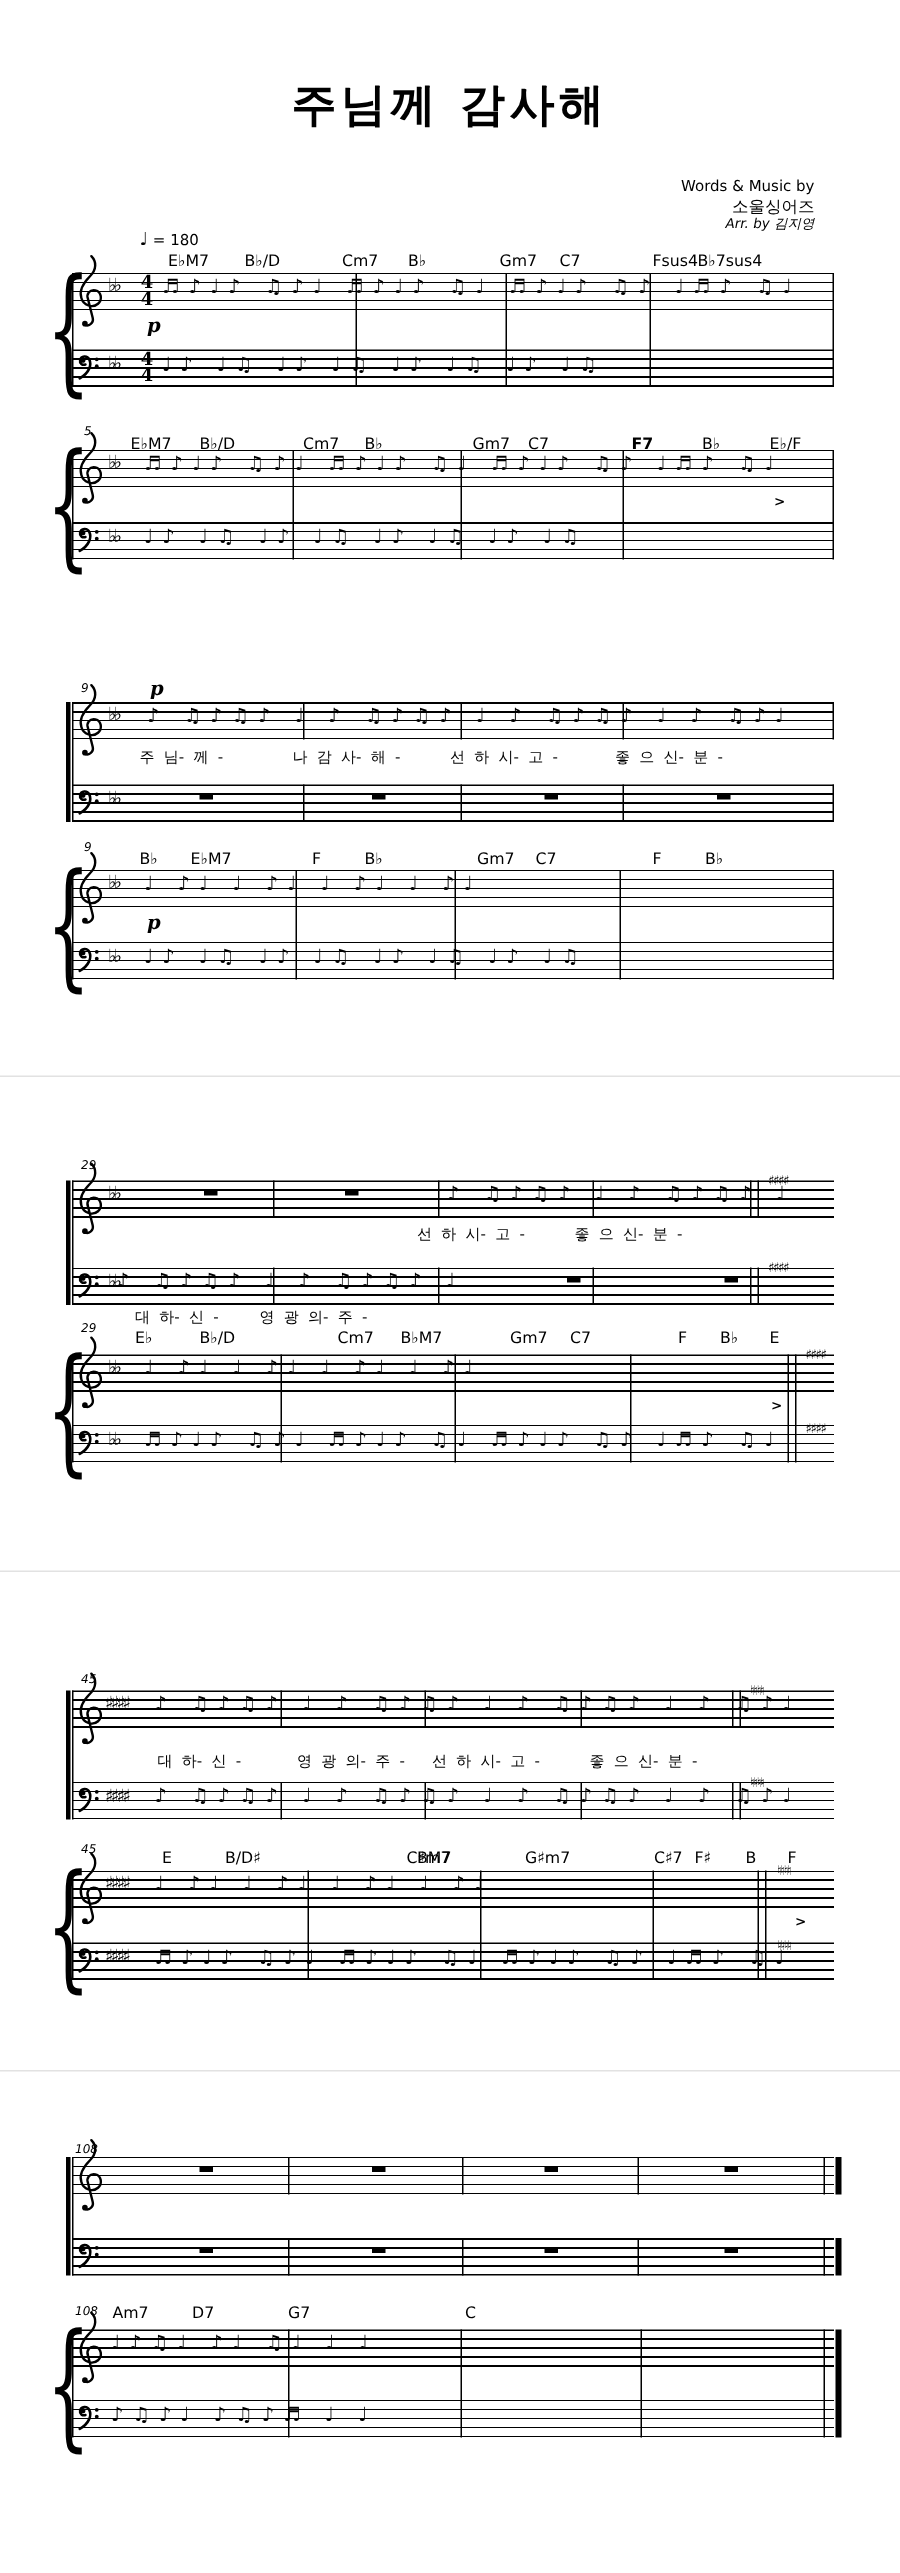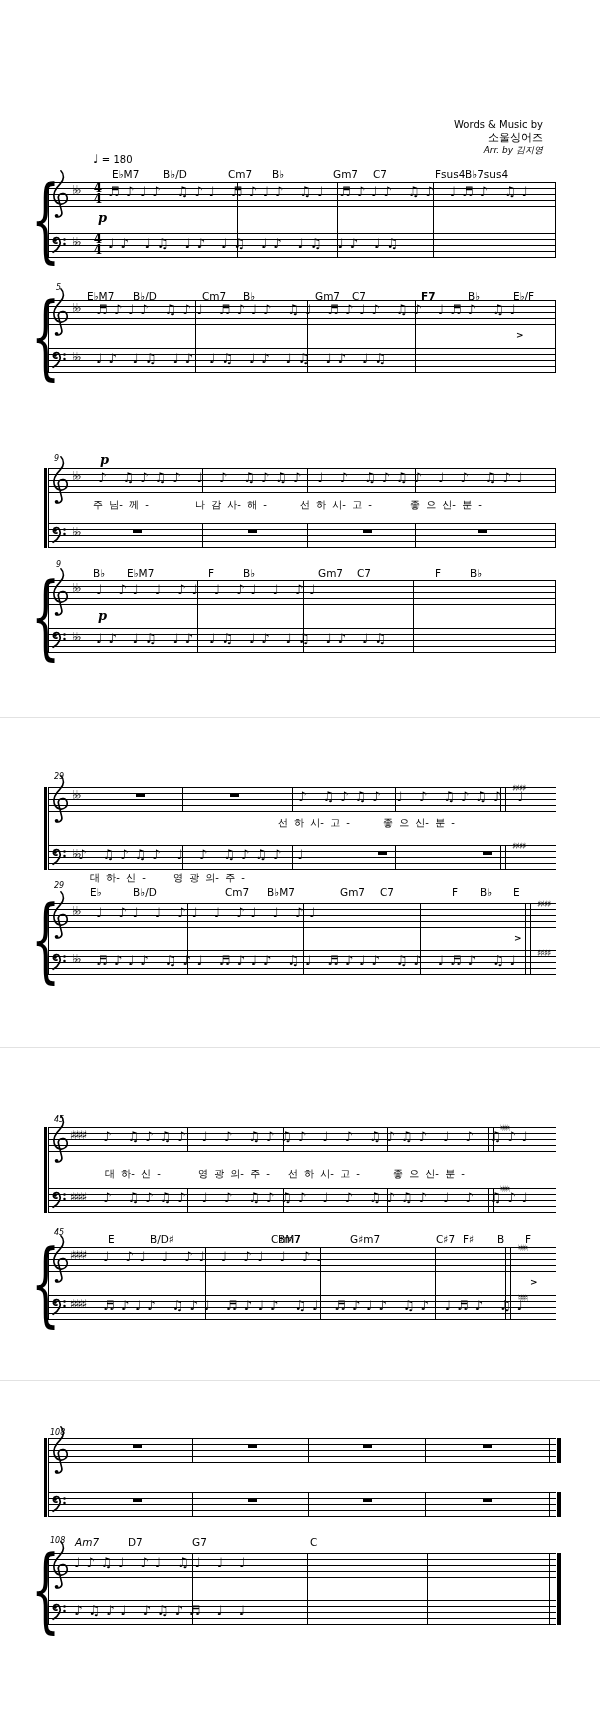--- a/index.html
+++ b/index.html
@@ -50,20 +50,21 @@
       <path d="M2 19 C9 15 11 9 9 5 C7.5 2 3 2.4 2.3 5.5 C1.8 8 4 9.6 6.2 8.8" fill="none" stroke="#000" stroke-width="1.9" stroke-linecap="round"></path>
       <circle cx="4.2" cy="5.6" r="2"></circle>
       <circle cx="14.5" cy="5" r="1.4"></circle>
       <circle cx="14.5" cy="10" r="1.4"></circle>
     </symbol>
   </defs>
 </svg>
 
 <div class="page">
 
+  <div class="title">주님께 감사해</div>
 
   <div class="credits">
     <div class="c1">Words &amp; Music by</div>
     <div class="c2">소울싱어즈</div>
     <div class="c3">Arr. by 김지영</div>
   </div>
 
   <div class="sys" style="top:158px;height:112px;">
     <div class="tempo" style="top:-6px;left:45px;"><span class="tg">♩</span> <span>= 180</span></div>
     <div class="chord" style="top:10px;left:64px;">E♭M7</div>
@@ -367,21 +368,21 @@
     <div class="wrest" style="top:16px;left:315px;"></div>
     <div class="wrest" style="top:16px;left:435px;"></div>
     <div class="wrest" style="top:70px;left:85px;"></div>
     <div class="wrest" style="top:70px;left:200px;"></div>
     <div class="wrest" style="top:70px;left:315px;"></div>
     <div class="wrest" style="top:70px;left:435px;"></div>
   </div>
 
   <div class="sys" style="top:1532px;height:115px;">
     <div class="mnum" style="top:4px;left:2px;">108</div>
-    <div class="chord" style="top:4px;left:27px;font-style:italic;">Am7</div>
+    <div class="chord" style="top:4px;left:27px;">Am7</div>
     <div class="chord" style="top:4px;left:80px;text-align:center;">D7</div>
     <div class="chord" style="top:4px;left:144px;">G7</div>
     <div class="chord" style="top:4px;left:262px;">C</div>
     <div class="brace" style="top:12px;font-size:92px;">{</div>
     <div class="staff" style="top:21px;"></div>
     <div class="staff" style="top:68px;"></div>
     <div class="sysline" style="top:21px;height:72px;left:0;"></div>
     <div class="bar" style="top:21px;height:72px;left:144px;"></div>
     <div class="bar" style="top:21px;height:72px;left:259px;"></div>
     <div class="bar" style="top:21px;height:72px;left:379px;"></div>

